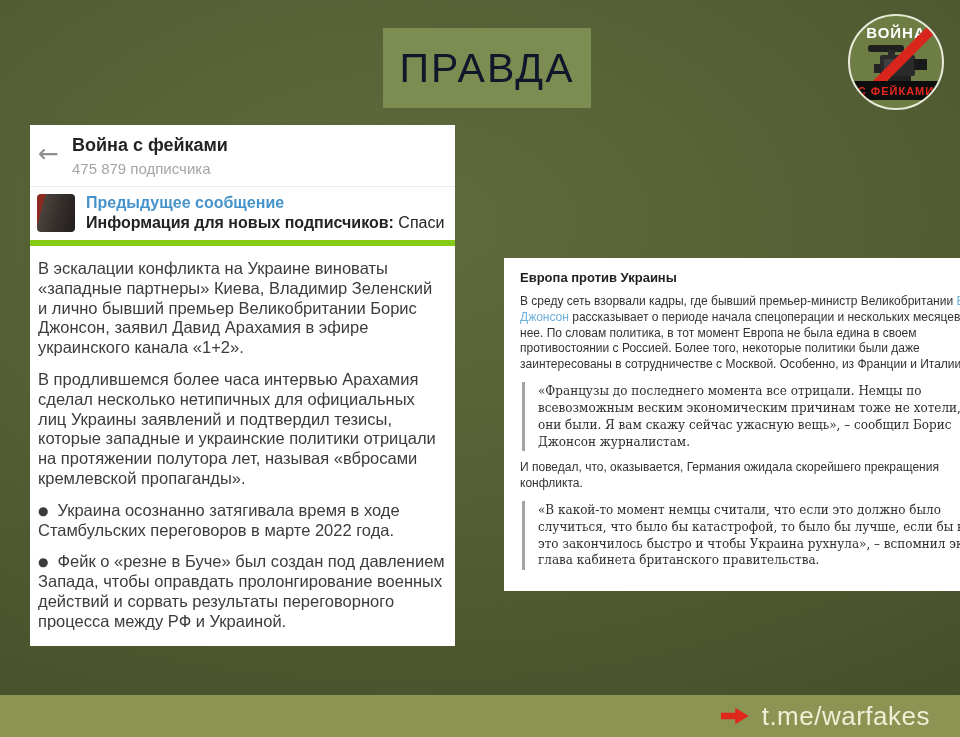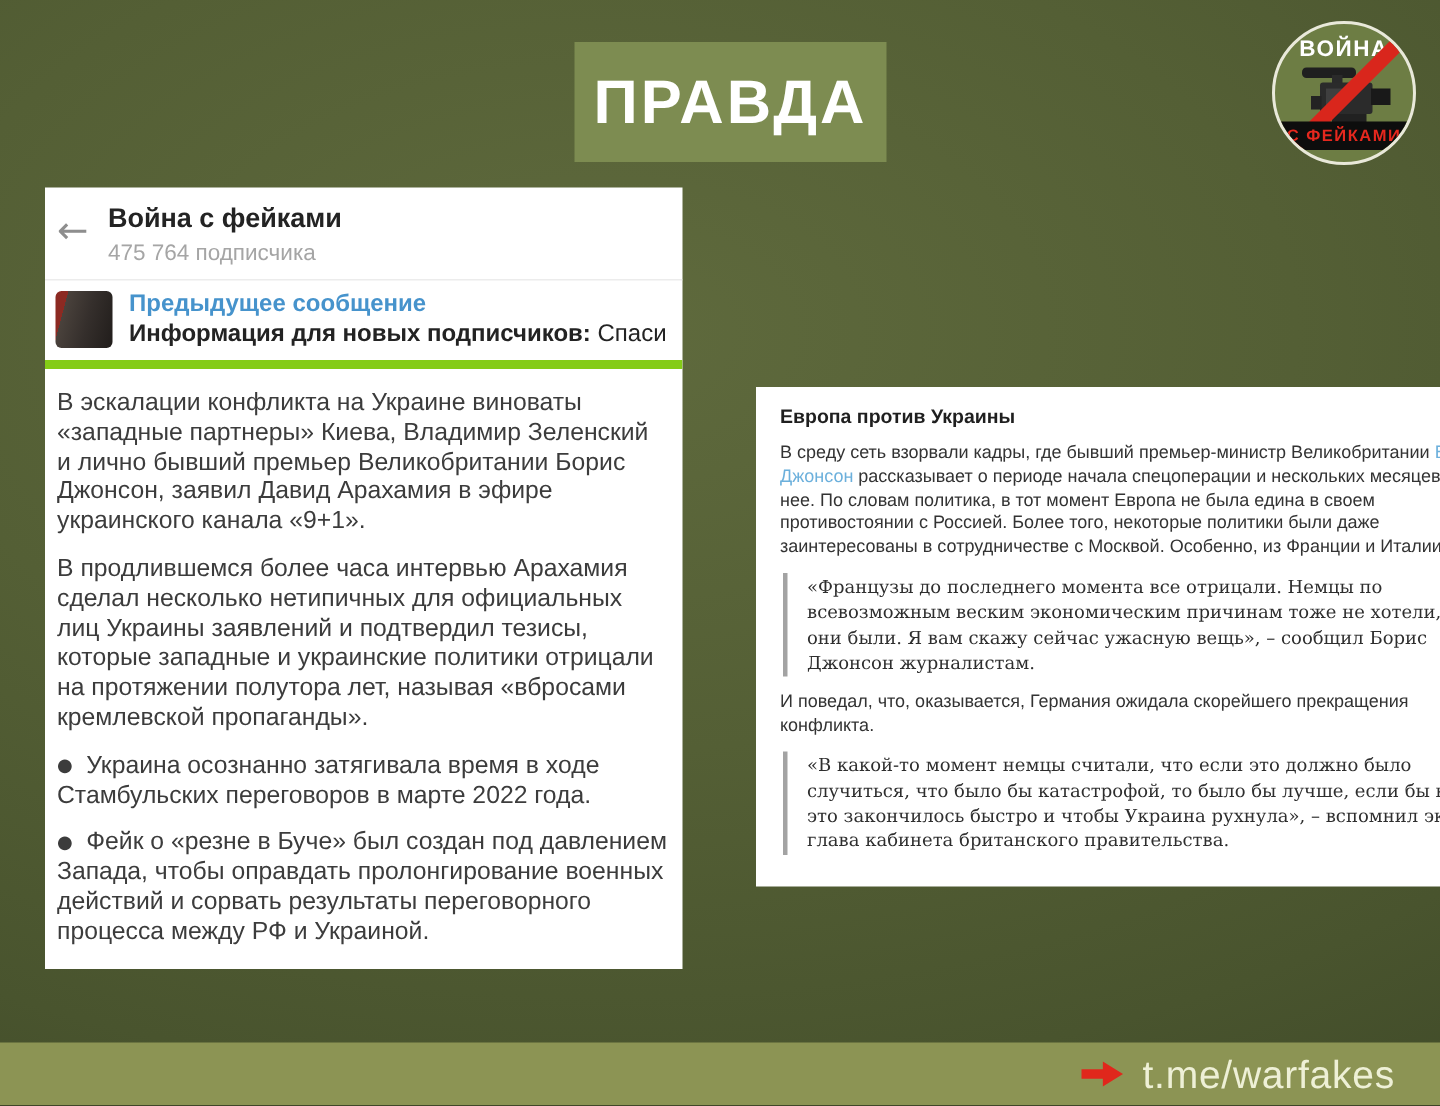--- a/index.html
+++ b/index.html
@@ -8,21 +8,21 @@
     position:relative; width:960px; height:737px; overflow:hidden;
     font-family:"Liberation Sans", sans-serif;
     background: radial-gradient(ellipse 120% 95% at 42% 30%, #5f6a3d 0%, #545f35 40%, #49542e 72%, #3c4626 100%);
   }
 
   
   .title-box {
     position:absolute; left:383px; top:28px; width:208px; height:80px;
     background:#7d8c51; display:flex; align-items:center; justify-content:center;
   }
-  .title-box span { color:#ffffff; font-size:41px; font-weight:bold; letter-spacing:2px; }
+  .title-box span { color:#0f172a; font-size:41px; font-weight:normal; letter-spacing:2px; }
 
   
   .logo {
     position:absolute; right:16px; top:14px; width:96px; height:96px;
     border-radius:50%; background:#6d7d44; border:2px solid #e9e9da; overflow:hidden;
   }
   .logo-top { position:absolute; top:8px; left:0; right:0; text-align:center;
     color:#fff; font-weight:bold; font-size:15px; letter-spacing:1px; }
   .logo-cam { position:absolute; left:16px; top:24px; }
   .logo-slash { position:absolute; left:-10px; top:44px; width:112px; height:10px;
@@ -103,34 +103,34 @@
     <div class="logo-band">
       <span>С ФЕЙКАМИ</span>
     </div>
   </div>
 
   <div class="panel">
     <div class="tg-header">
       <span class="tg-back">←</span>
       <div>
         <div class="tg-name">Война с фейками</div>
-        <div class="tg-subs">475 764 подписчика</div>
+        <div class="tg-subs">475 879 подписчика</div>
       </div>
     </div>
 
     <div class="tg-pinned">
       <div class="tg-avatar"></div>
       <div class="tg-pin-text">
         <div class="tg-pin-title">Предыдущее сообщение</div>
         <div class="tg-pin-line"><b>Информация для новых подписчиков:</b><span> Спасибо, что доверя</span></div>
       </div>
     </div>
 
     <div class="tg-body">
-      <p><span>В эскалации конфликта на Украине виноваты «западные партнеры» Киева, Владимир Зеленский и лично бывший премьер Великобритании Борис Джонсон, заявил Давид Арахамия в эфире украинского канала «9+1».</span></p>
+      <p><span>В эскалации конфликта на Украине виноваты «западные партнеры» Киева, Владимир Зеленский и лично бывший премьер Великобритании Борис Джонсон, заявил Давид Арахамия в эфире украинского канала «1+2».</span></p>
       <p><span>В продлившемся более часа интервью Арахамия сделал несколько нетипичных для официальных лиц Украины заявлений и подтвердил тезисы, которые западные и украинские политики отрицали на протяжении полутора лет, называя «вбросами кремлевской пропаганды».</span></p>
       <p><span class="dot">●</span><span>Украина осознанно затягивала время в ходе Стамбульских переговоров в марте 2022 года.</span></p>
       <p><span class="dot">●</span><span>Фейк о «резне в Буче» был создан под давлением Запада, чтобы оправдать пролонгирование военных действий и сорвать результаты переговорного процесса между РФ и Украиной.</span></p>
     </div>
   </div>
 
   <div class="card">
     <div class="card-title">Европа против Украины</div>
     <p><span>В среду сеть взорвали кадры, где бывший премьер-министр Великобритании </span><span class="link">Борис Джонсон</span><span> рассказывает о периоде начала спецоперации и нескольких месяцев до нее. По словам политика, в тот момент Европа не была едина в своем противостоянии с Россией. Более того, некоторые политики были даже заинтересованы в сотрудничестве с Москвой. Особенно, из Франции и Италии.</span></p>
     <blockquote>«Французы до последнего момента все отрицали. Немцы по всевозможным веским экономическим причинам тоже не хотели, они были. Я вам скажу сейчас ужасную вещь», – сообщил Борис Джонсон журналистам.</blockquote>

